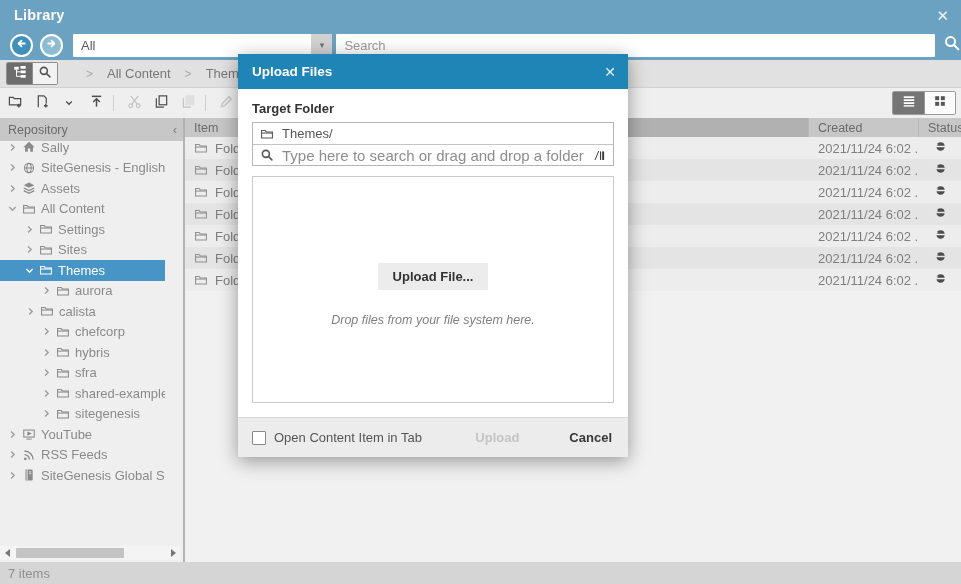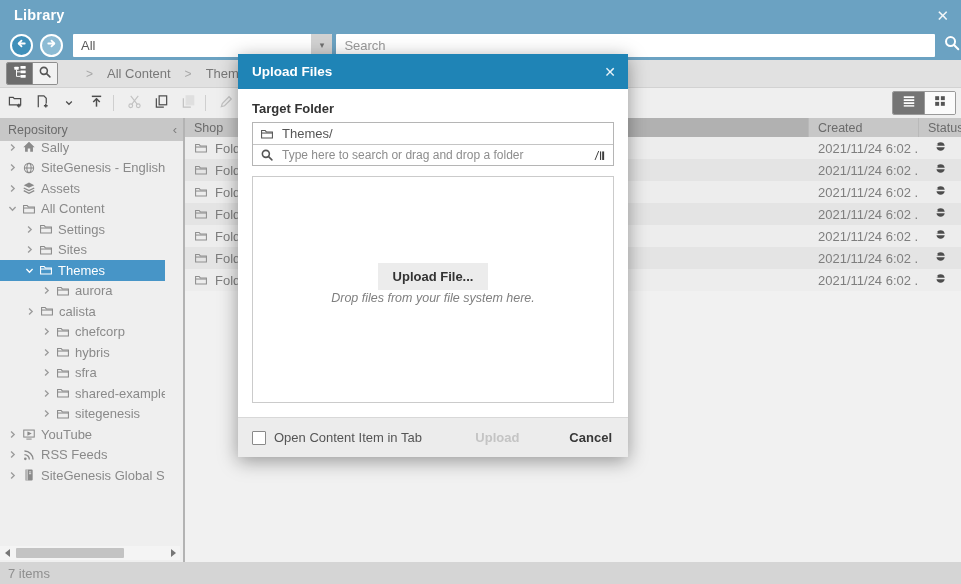--- a/index.html
+++ b/index.html
@@ -105,27 +105,27 @@
   .modal-title { color:#fff; font-weight:bold; font-size:13.5px; padding-left:14px; }
   .modal-close { margin-left:auto; margin-right:12px; color:#eaf3f8; font-size:14px; line-height:1; }
   .modal-body { flex:1; padding:12px 14px 0 14px; }
   .field-label { font-size:13px; font-weight:bold; color:#333; margin-bottom:6px; }
   .input-stack { border:1px solid #b5b5b5; background:#fff; }
   .input-row { height:21px; display:flex; align-items:center; padding:0 7px; }
   .input-row + .input-row { border-top:1px solid #c4c4c4; }
   .input-row .firn { color:#555; display:flex; margin-right:8px; flex:0 0 auto; }
   .input-row .firn svg { width:14px; height:14px; }
   .input-row .fval { font-size:13px; color:#555; }
-  .modal-search-input { border:none; outline:none; flex:1; font-size:12px; color:#444; font-family:"Liberation Sans",sans-serif; background:transparent; }
+  .modal-search-input { border:none; outline:none; flex:1; font-size:15px; color:#444; font-family:"Liberation Sans",sans-serif; background:transparent; }
   .modal-search-input::placeholder { color:#8d8d8d; }
   .input-row .filter { margin-left:6px; color:#3d3d3d; display:flex; flex:0 0 auto; }
   .input-row .filter svg { width:13px; height:13px; }
   .dropzone { margin-top:10px; height:227px; border:1px solid #cbcbcb; background:#fff; display:flex; flex-direction:column; align-items:center; padding-top:86px; }
   .upload-file-btn { background:#ececec; border:none; font-family:"Liberation Sans",sans-serif; font-size:13px; font-weight:bold; color:#333; padding:6px 15px; cursor:pointer; }
-  .drop-hint { margin-top:1px; font-style:italic; font-size:12.5px; color:#7f7f7f; }
+  .drop-hint { margin-top:23px; font-style:italic; font-size:12.5px; color:#7f7f7f; }
   .modal-footer { height:40px; background:#ececec; border-top:1px solid #d8d8d8; display:flex; align-items:center; flex:0 0 auto; padding:0 16px 0 14px; }
   .cb { width:14px; height:14px; border:1px solid #8a8a8a; background:#fff; border-radius:1px; flex:0 0 auto; }
   .cb-label { font-size:13px; color:#555; margin-left:8px; }
   .btn-text { font-size:13px; font-weight:bold; background:none; border:none; font-family:"Liberation Sans",sans-serif; cursor:pointer;margin-left:12px; }
   .btn-upload { color:#c4c4c4; margin-left:auto; margin-right:38px; cursor:default; }
   .btn-cancel { color:#383838; }
 </style>
 </head>
 <body>
 
@@ -534,21 +534,21 @@
           </div>
         <div class="hs-arrow">
             <div class="tri-r"></div>
           </div>
       </div>
     </div>
     <div class="v-divider"></div>
     <div class="main">
       <div class="thead">
         <div class="th col-type">
-            <span>Shop</span>
+            <span>Item</span>
           </div>
         <div class="th col-name sorted">
             <span>Name</span>
           </div>
         <div class="th col-created">
             <span>Created</span>
           </div>
         <div class="th col-status">
             <span>Status</span>
           </div>

